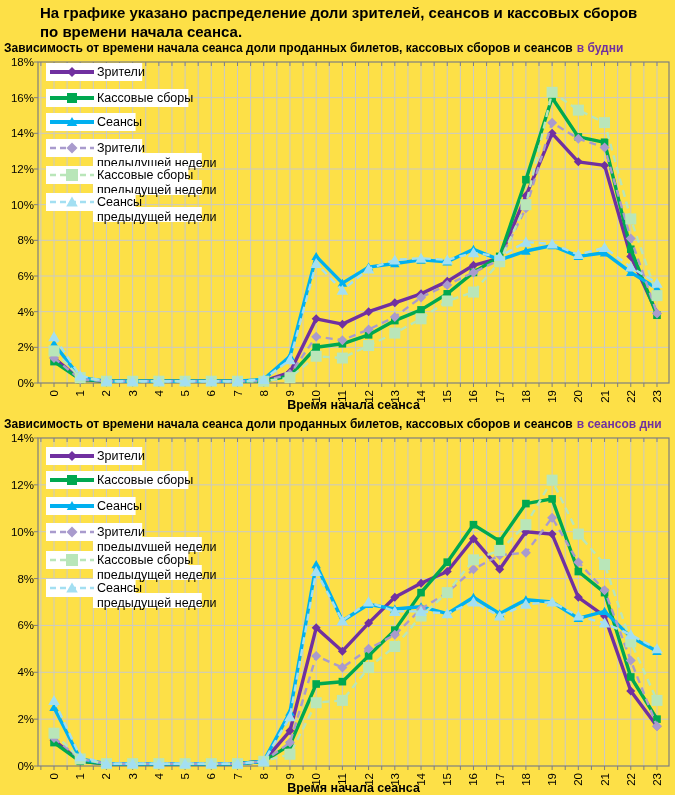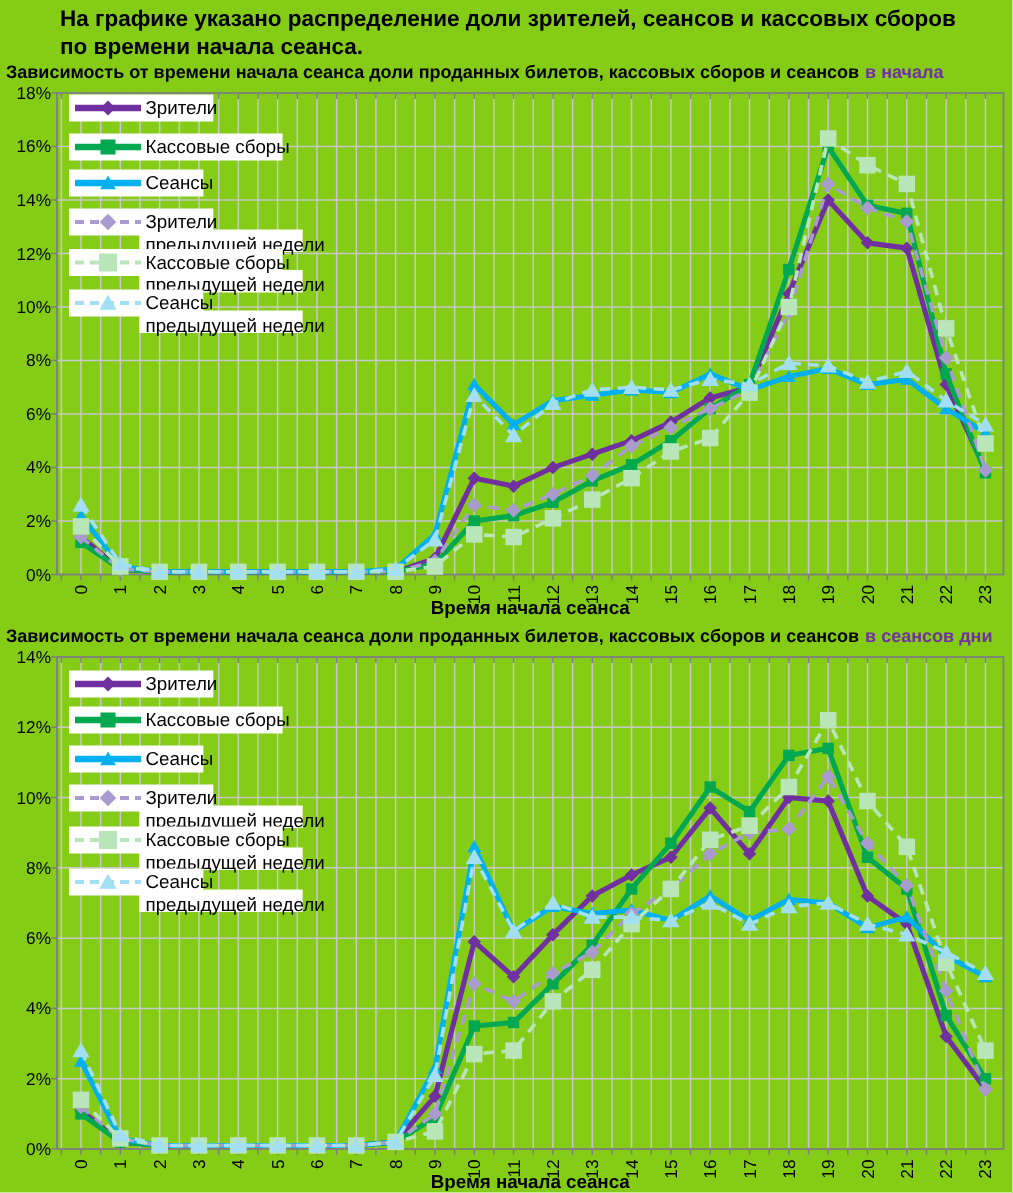--- a/index.html
+++ b/index.html
@@ -1,17 +1,17 @@
 <!DOCTYPE html>
 <html><head>
 <meta charset="utf-8">
 <style>
   html,body{margin:0;padding:0;background:#ffffff;}
   .page{
-    position:relative;width:675px;height:795px;background:#84cc16;
+    position:relative;width:675px;height:795px;background:#fde047;
     font-family:"Liberation Sans","DejaVu Sans",sans-serif;overflow:hidden;
   }
   .main-title{
     position:absolute;left:40px;top:3px;width:610px;
     font-size:15px;line-height:19px;font-weight:bold;color:#000;
   }
   .chart-subtitle{
     position:absolute;left:4px;width:668px;
     font-size:12px;font-weight:bold;color:#000;white-space:nowrap;
   }
@@ -21,21 +21,21 @@
   svg{position:absolute;left:0;display:block;}
   #chart-weekday{top:56px;}
   #chart-weekend{top:432px;}
 </style>
 </head>
 <body>
 
 <div class="page">
   <div class="main-title">На графике указано распределение доли зрителей, сеансов и кассовых сборов по времени начала сеанса.</div>
 
-  <div class="chart-subtitle subtitle-1"><span>Зависимость от времени начала сеанса доли проданных билетов, кассовых сборов и сеансов</span><span class="accent" style="color: rgb(112, 48, 160);">в начала</span></div>
+  <div class="chart-subtitle subtitle-1"><span>Зависимость от времени начала сеанса доли проданных билетов, кассовых сборов и сеансов</span><span class="accent" style="color: rgb(112, 48, 160);">в будни</span></div>
   <svg id="chart-weekday" width="675" height="356">
       <g>
         <line x1="40.8915" y1="6" x2="40.8915" y2="327" stroke="#C9C9C9" stroke-width="1"></line>
         <line x1="54" y1="6" x2="54" y2="327" stroke="#C9C9C9" stroke-width="1"></line>
         <line x1="67.10849999999999" y1="6" x2="67.10849999999999" y2="327" stroke="#C9C9C9" stroke-width="1"></line>
         <line x1="80.217" y1="6" x2="80.217" y2="327" stroke="#C9C9C9" stroke-width="1"></line>
         <line x1="93.3255" y1="6" x2="93.3255" y2="327" stroke="#C9C9C9" stroke-width="1"></line>
         <line x1="106.434" y1="6" x2="106.434" y2="327" stroke="#C9C9C9" stroke-width="1"></line>
         <line x1="119.54249999999999" y1="6" x2="119.54249999999999" y2="327" stroke="#C9C9C9" stroke-width="1"></line>
         <line x1="132.651" y1="6" x2="132.651" y2="327" stroke="#C9C9C9" stroke-width="1"></line>

